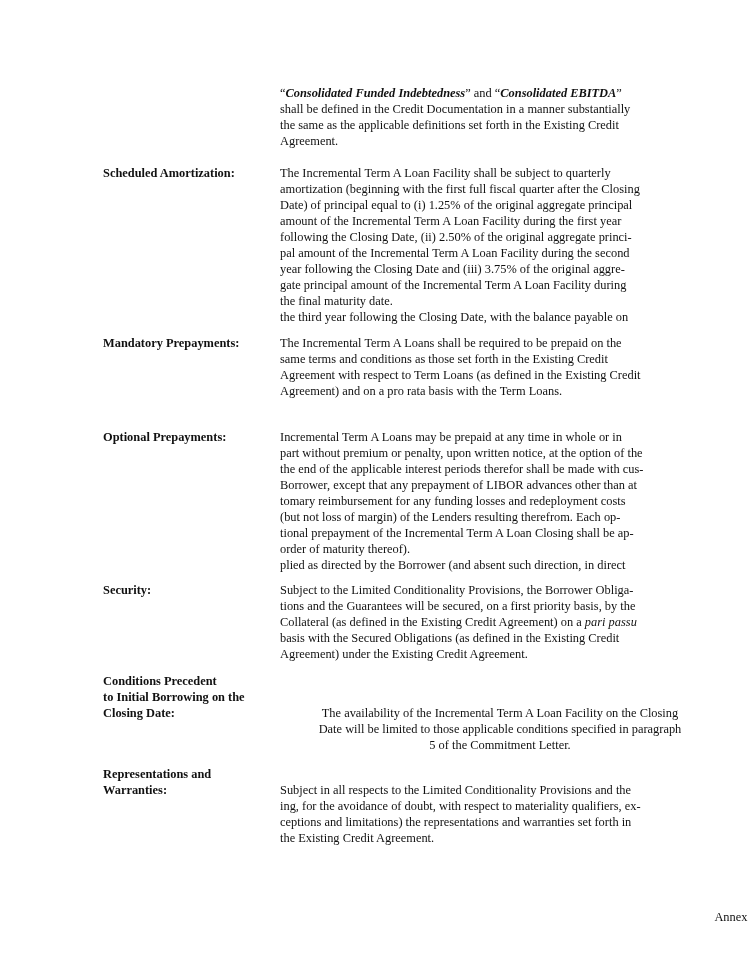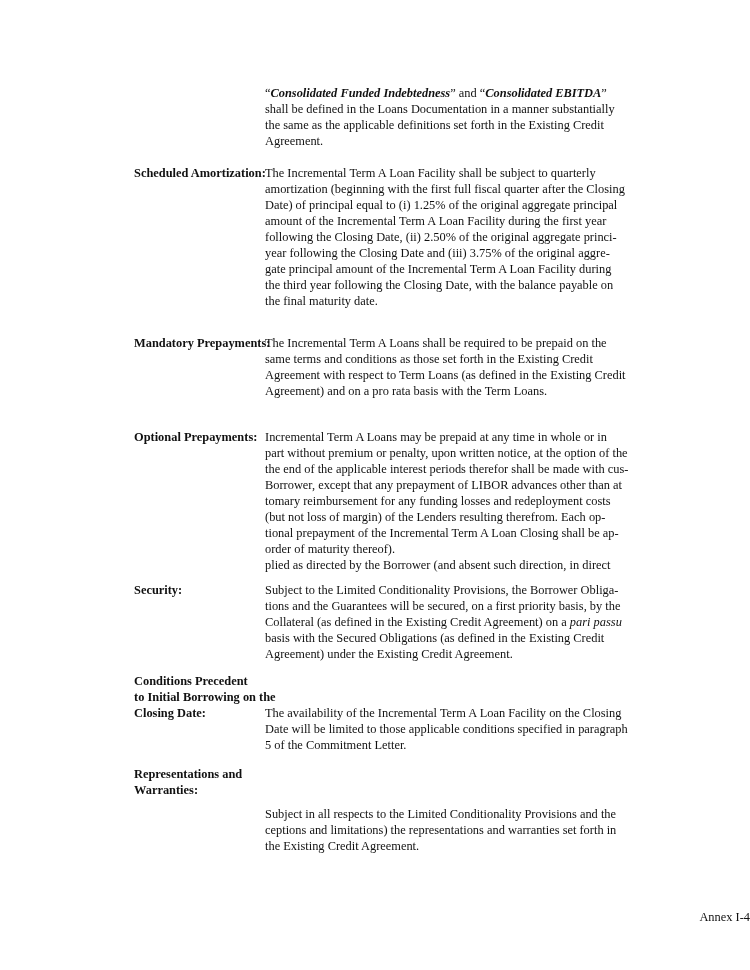--- a/index.html
+++ b/index.html
@@ -1,57 +1,58 @@
 <!DOCTYPE html>
 <html><head>
   <meta charset="utf-8">
   <style>
     html, body { margin: 0; padding: 0; background: #ffffff; }
     body {
       width: 750px; height: 970px; position: relative; overflow: hidden;
       font-family: "Liberation Serif", serif; color: #111111;
       font-size: 12.4px; line-height: 16px;
     }
-    .page { position: absolute; left: 0; top: 0; width: 692px; height: 970px; }
+    .page { position: absolute; left: 15px; top: 0; width: 692px; height: 970px; }
     .intro { position: absolute; left: 265px; top: 85px; width: 440px; }
     .row { position: absolute; left: 88px; width: 620px; }
-    .label { position: absolute; left: 0; top: 0; width: 170px; font-weight: bold; margin-left: 46px; }
+    .label { position: absolute; left: 0; top: 0; width: 170px; font-weight: bold; }
     .label .ln { display: block; white-space: nowrap; }
     .body { position: absolute; left: 177px; top: 0; width: 440px; }
     .ln { display: block; white-space: nowrap; }
     em, .it { font-style: italic; }
     .bi { font-style: italic; font-weight: bold; }
     .footer { position: absolute; left: 0; width: 750px; top: 909px; text-align: right; }
   </style>
 </head>
 <body>
 
 <div class="page">
 
   <div class="intro">
     <span class="ln">“<span class="bi">Consolidated Funded Indebtedness</span>”<span> and </span>“<span class="bi">Consolidated EBITDA</span>”</span>
-    <span class="ln">shall be defined in the Loans Documentation in a manner substantially</span>
+    <span class="ln">shall be defined in the Credit Documentation in a manner substantially</span>
     <span class="ln">the same as the applicable definitions set forth in the Existing Credit</span>
     <span class="ln">Agreement.</span>
   </div>
 
   <div class="row" style="top:165px;">
     <div class="label">
       <span class="ln">Scheduled Amortization:</span>
     </div>
     <div class="body">
       <span class="ln">The Incremental Term A Loan Facility shall be subject to quarterly</span>
       <span class="ln">amortization (beginning with the first full fiscal quarter after the Closing</span>
       <span class="ln">Date) of principal equal to (i) 1.25% of the original aggregate principal</span>
       <span class="ln">amount of the Incremental Term A Loan Facility during the first year</span>
       <span class="ln">following the Closing Date, (ii) 2.50% of the original aggregate princi-</span>
+      <span class="ln">pal amount of the Incremental Term A Loan Facility during the second</span>
       <span class="ln">year following the Closing Date and (iii) 3.75% of the original aggre-</span>
       <span class="ln">gate principal amount of the Incremental Term A Loan Facility during</span>
+      <span class="ln">the final maturity date.</span>
       <span class="ln">the third year following the Closing Date, with the balance payable on</span>
-      <span class="ln">the final maturity date.</span>
     </div>
   </div>
 
   <div class="row" style="top:335px;">
     <div class="label">
       <span class="ln">Mandatory Prepayments:</span>
     </div>
     <div class="body">
       <span class="ln">The Incremental Term A Loans shall be required to be prepaid on the</span>
       <span class="ln">same terms and conditions as those set forth in the Existing Credit</span>
@@ -89,34 +90,35 @@
       <span class="ln">Agreement) under the Existing Credit Agreement.</span>
     </div>
   </div>
 
   <div class="row" style="top:673px;">
     <div class="label">
       <span class="ln">Conditions Precedent</span>
       <span class="ln">to Initial Borrowing on the</span>
       <span class="ln">Closing Date:</span>
     </div>
-    <div class="body" style="top:32px;">
+    <div class="body" style="top:32px;text-align:center;">
       <span class="ln">The availability of the Incremental Term A Loan Facility on the Closing</span>
       <span class="ln">Date will be limited to those applicable conditions specified in paragraph</span>
       <span class="ln">5 of the Commitment Letter.</span>
     </div>
   </div>
 
   <div class="row" style="top:766px;">
     <div class="label">
       <span class="ln">Representations and</span>
       <span class="ln">Warranties:</span>
     </div>
-    <div class="body" style="top:16px;margin-top:24px;">
+    <div class="body" style="top:16px;">
       <span class="ln">Subject in all respects to the Limited Conditionality Provisions and the</span>
+      <span class="ln">ing, for the avoidance of doubt, with respect to materiality qualifiers, ex-</span>
       <span class="ln">ceptions and limitations) the representations and warranties set forth in</span>
       <span class="ln">the Existing Credit Agreement.</span>
     </div>
   </div>
 
   <div class="footer">
     <span>Annex I-4</span>
   </div>
 
 </div>

